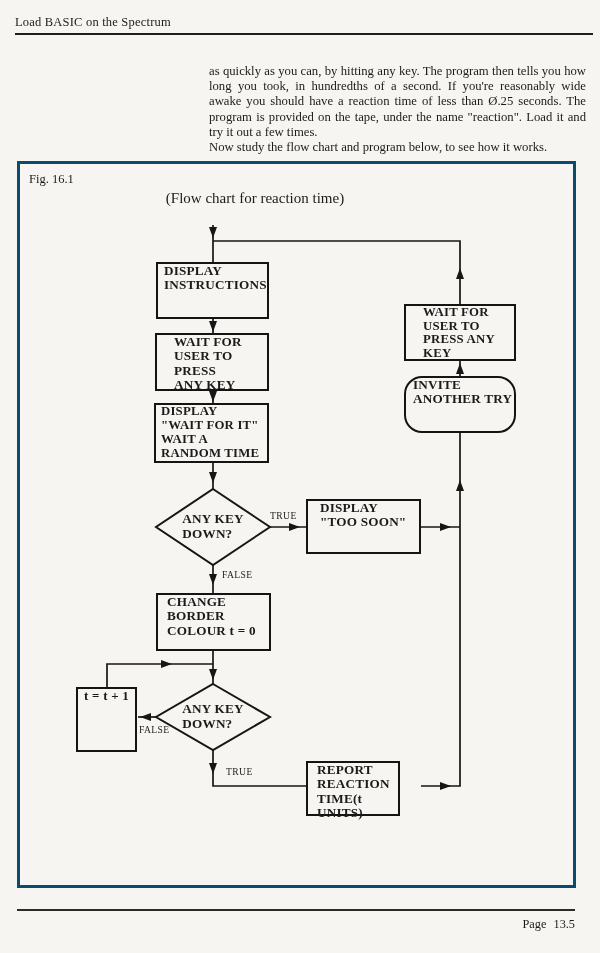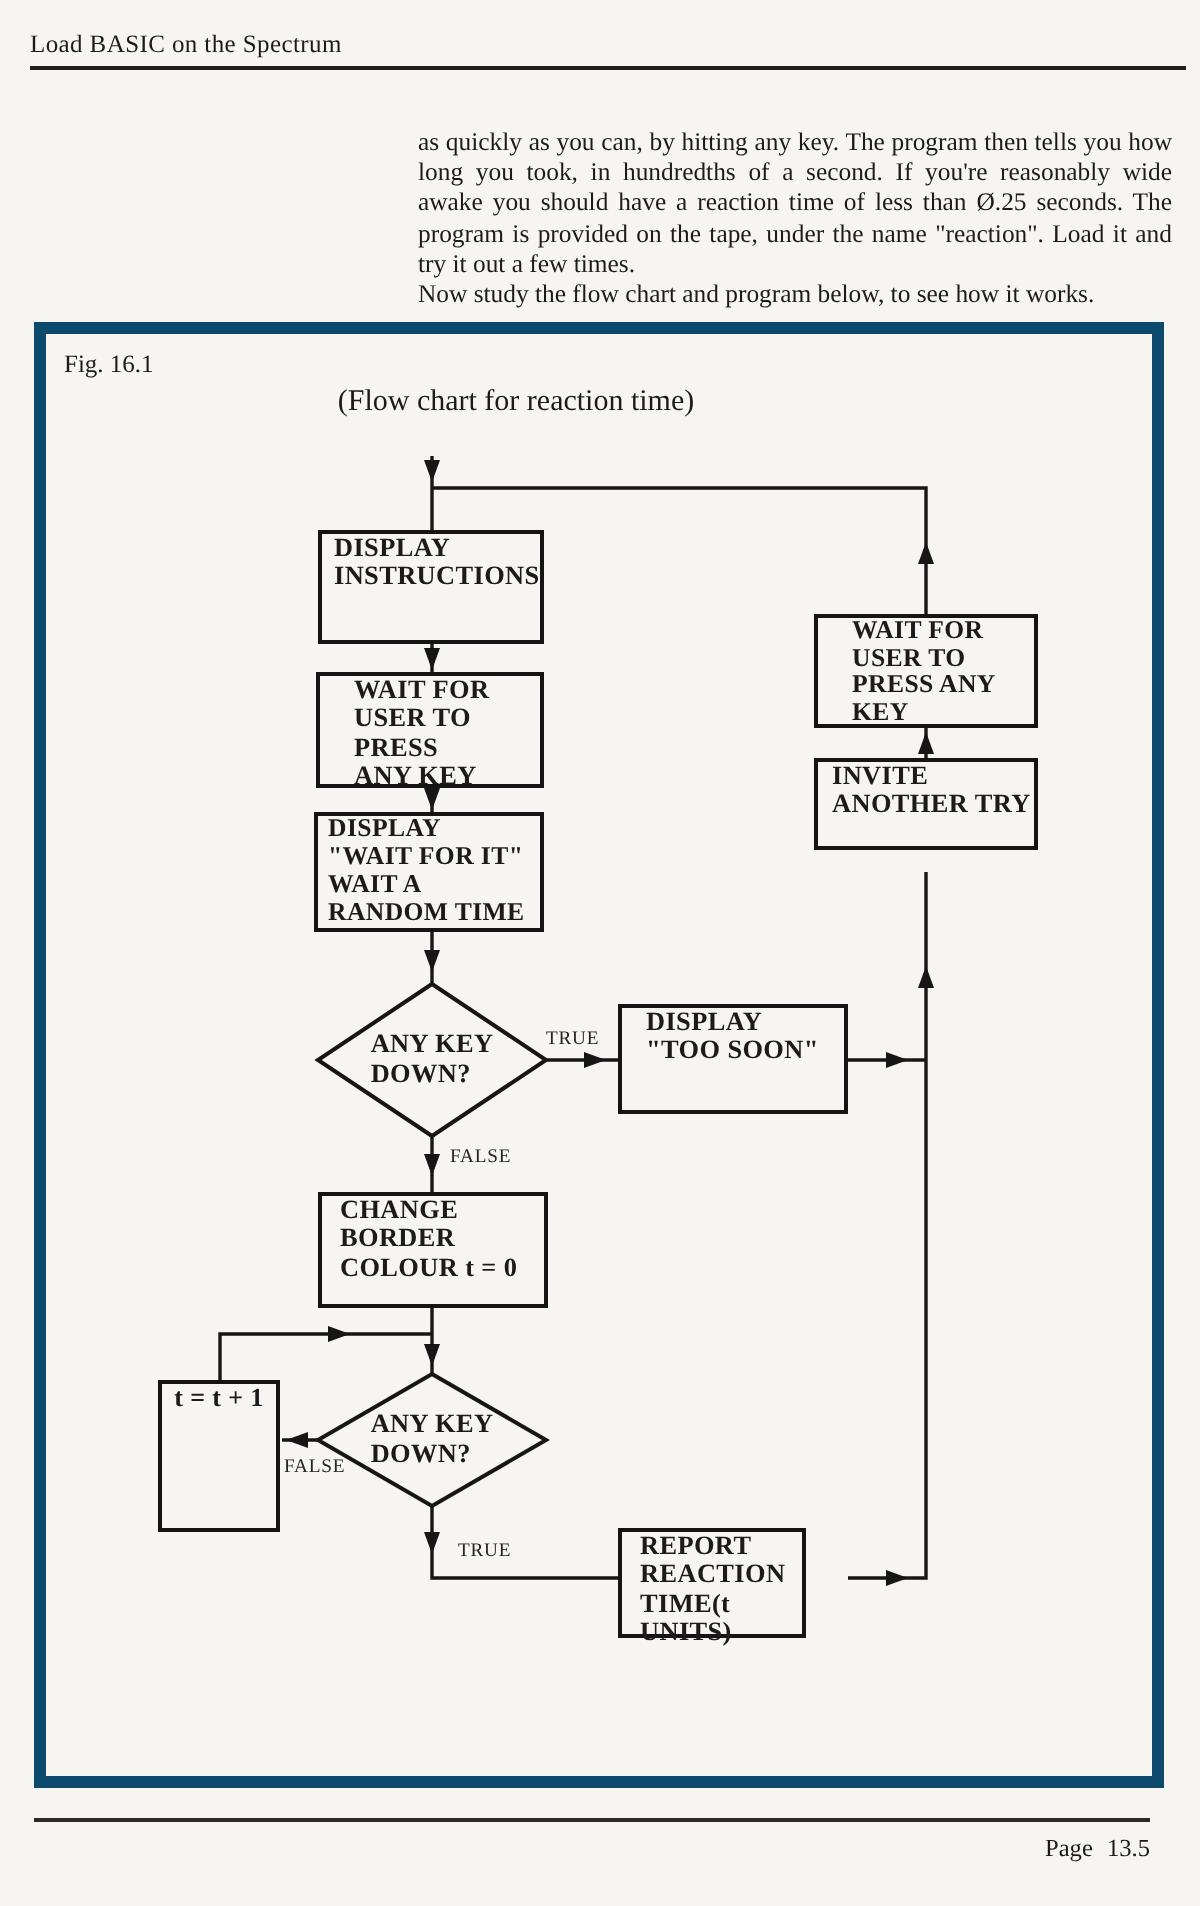--- a/index.html
+++ b/index.html
@@ -12,21 +12,21 @@
     overflow:hidden;
   }
   .abs{position:absolute;}
   
   .running-header{left:15px;top:15px;font-size:12.5px;letter-spacing:.2px;}
   .header-rule{left:15px;top:33px;width:578px;height:2px;background:#1f1f1f;}
   
   .intro{left:209px;top:64px;width:377px;font-size:12.7px;line-height:15.2px;text-align:justify;}
   .intro p{margin:0;}
   
-  .figure{left:17px;top:161px;width:553px;height:721px;border:6px solid #0c4a6e;box-sizing:content-box;}
+  .figure{left:17px;top:161px;width:553px;height:721px;border:3px solid #0c4a6e;box-sizing:content-box;}
   .fig-label{left:9px;top:8px;font-size:12.5px;}
   .fig-caption{left:95px;top:26px;width:280px;text-align:center;font-size:15px;}
   .flow-svg{left:0;top:0;width:553px;height:721px;}
   .flow-svg path{stroke:#161616;stroke-width:1.7;fill:none;}
   .flow-svg polygon.arrow{fill:#161616;stroke:none;}
   .flow-svg polygon.diamond{fill:none;stroke:#161616;stroke-width:2;}
   .flow-svg text{font-family:"Liberation Serif","DejaVu Serif",serif;font-size:9.6px;fill:#242424;letter-spacing:.4px;}
   
   .node{
     border:2px solid #141414;
@@ -132,35 +132,35 @@
   </div>
   <div class="abs node" style="left:286px;top:335px;width:115px;height:55px;padding-left:12px;">
     <span class="lbl">DISPLAY
 "TOO SOON"</span>
   </div>
   <div class="abs node" style="left:136px;top:429px;width:115px;height:58px;padding-left:9px;">
     <span class="lbl">CHANGE
 BORDER
 COLOUR t = 0</span>
   </div>
-  <div class="abs node tbox" style="left:56px;top:523px;width:61px;height:76px;">
+  <div class="abs node tbox" style="left:56px;top:523px;width:61px;height:65px;">
     <span class="lbl">t = t + 1</span>
   </div>
   <div class="abs node" style="left:286px;top:597px;width:94px;height:55px;padding-left:9px;">
     <span class="lbl">REPORT
 REACTION
 TIME(t UNITS)</span>
   </div>
   <div class="abs node" style="left:384px;top:140px;width:112px;height:57px;padding-left:17px;font-size:12.8px;line-height:13.6px;">
     <span class="lbl">WAIT FOR
 USER TO
 PRESS ANY
 KEY</span>
   </div>
-  <div class="abs node" style="left:384px;top:212px;width:112px;height:46px;padding-left:7px;">
+  <div class="abs node" style="left:384px;top:212px;width:112px;height:57px;padding-left:7px;border-radius:18px;">
     <span class="lbl">INVITE
 ANOTHER TRY</span>
   </div>
 
   <div class="abs dtext" style="left:136px;top:328px;width:114px;height:70px;">
     <span class="lbl">ANY KEY
 DOWN?</span>
   </div>
   <div class="abs dtext" style="left:136px;top:521px;width:114px;height:64px;">
     <span class="lbl">ANY KEY

